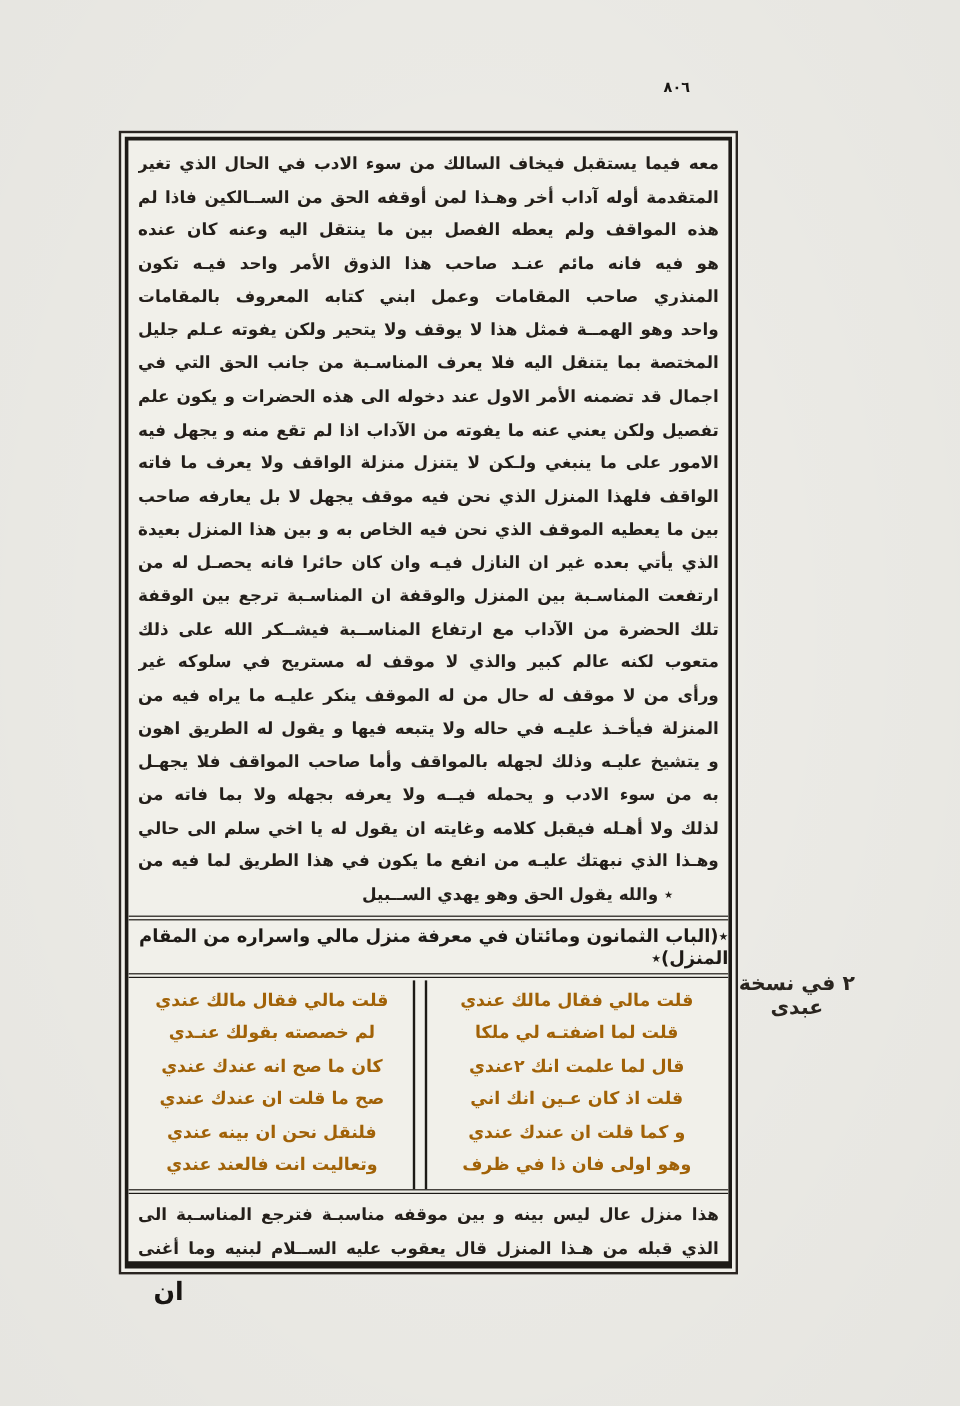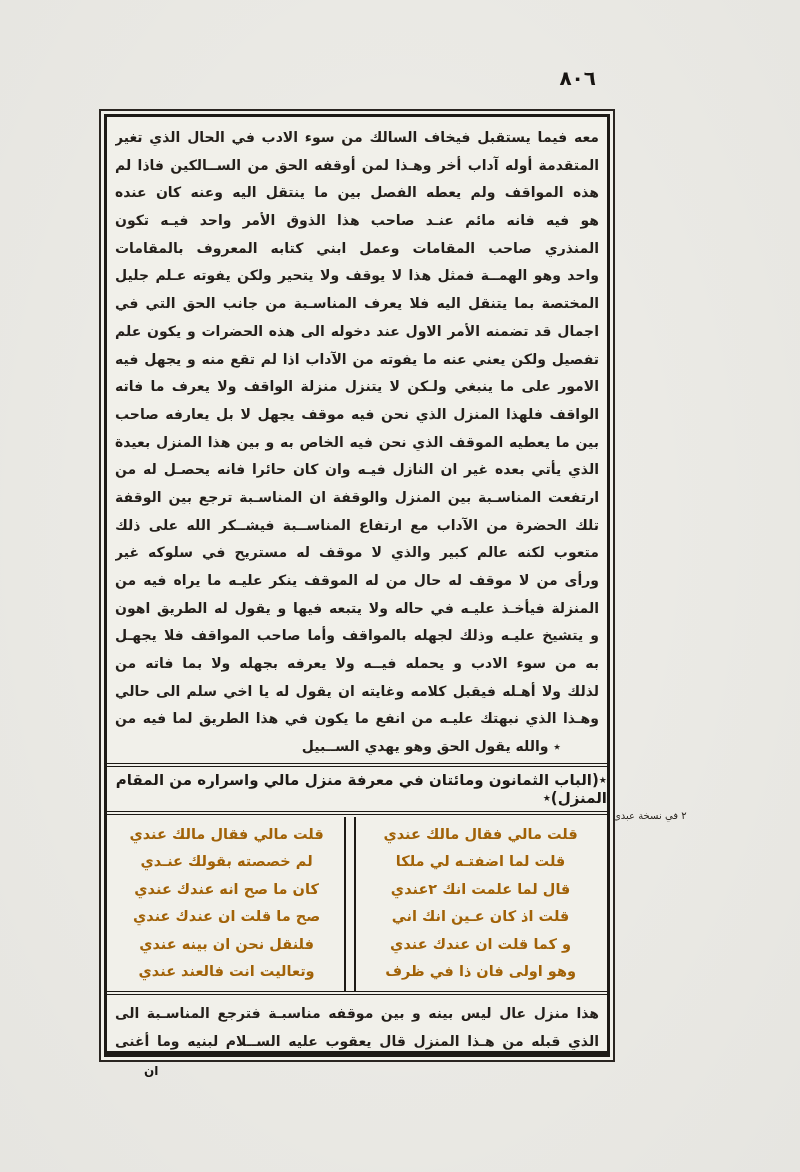--- a/index.html
+++ b/index.html
@@ -11,21 +11,21 @@
     overflow:hidden;
   }
   .scan{
     position:relative;width:800px;height:1172px;
     background:
       radial-gradient(ellipse at 50% 45%, rgba(0,0,0,0.02), rgba(0,0,0,0.06)),
       #f4f3ee;
   }
   .page-number{
     position:absolute;top:66px;left:532px;width:64px;
-    font-size:20px;font-weight:bold;
+    text-align:center;font-size:12px;font-weight:bold;
     letter-spacing:3px;color:#181512;
   }
   .frame{
     position:absolute;left:99px;top:109px;width:516px;height:953px;
     border:2px solid #2a2521;box-sizing:border-box;
     padding:3px;background:#f1f0ea;
   }
   .frame-inner{
     width:100%;height:100%;box-sizing:border-box;
     border:3px solid #1d1a16;border-bottom-width:6px;
@@ -71,27 +71,27 @@
     border-right:2px solid #1d1a16;
     border-left:2px solid #1d1a16;
     margin:0 4px;
   }
   .bottom-text{
     flex:1;
     border-top:4px double #1d1a16;
     padding:5px 8px 0 8px;direction:rtl;
   }
   .catchword{
-    position:absolute;left:144px;top:1064px;
-    font-size:12px;font-weight:bold;color:#181512;
+    position:absolute;left:128px;top:1064px;
+    font-size:21px;font-weight:bold;color:#181512;
   }
   .margin-note{
     position:absolute;left:613px;top:810px;width:102px;
-    direction:rtl;text-align:left;
-    font-size:10px;font-weight:normal;color:#2a251f;
+    direction:rtl;text-align:center;
+    font-size:17px;font-weight:bold;color:#2a251f;
   }
 </style>
 </head>
 <body>
 
 <div class="scan">
 
   <div class="page-number">٨٠٦</div>
 
   <div class="frame">

